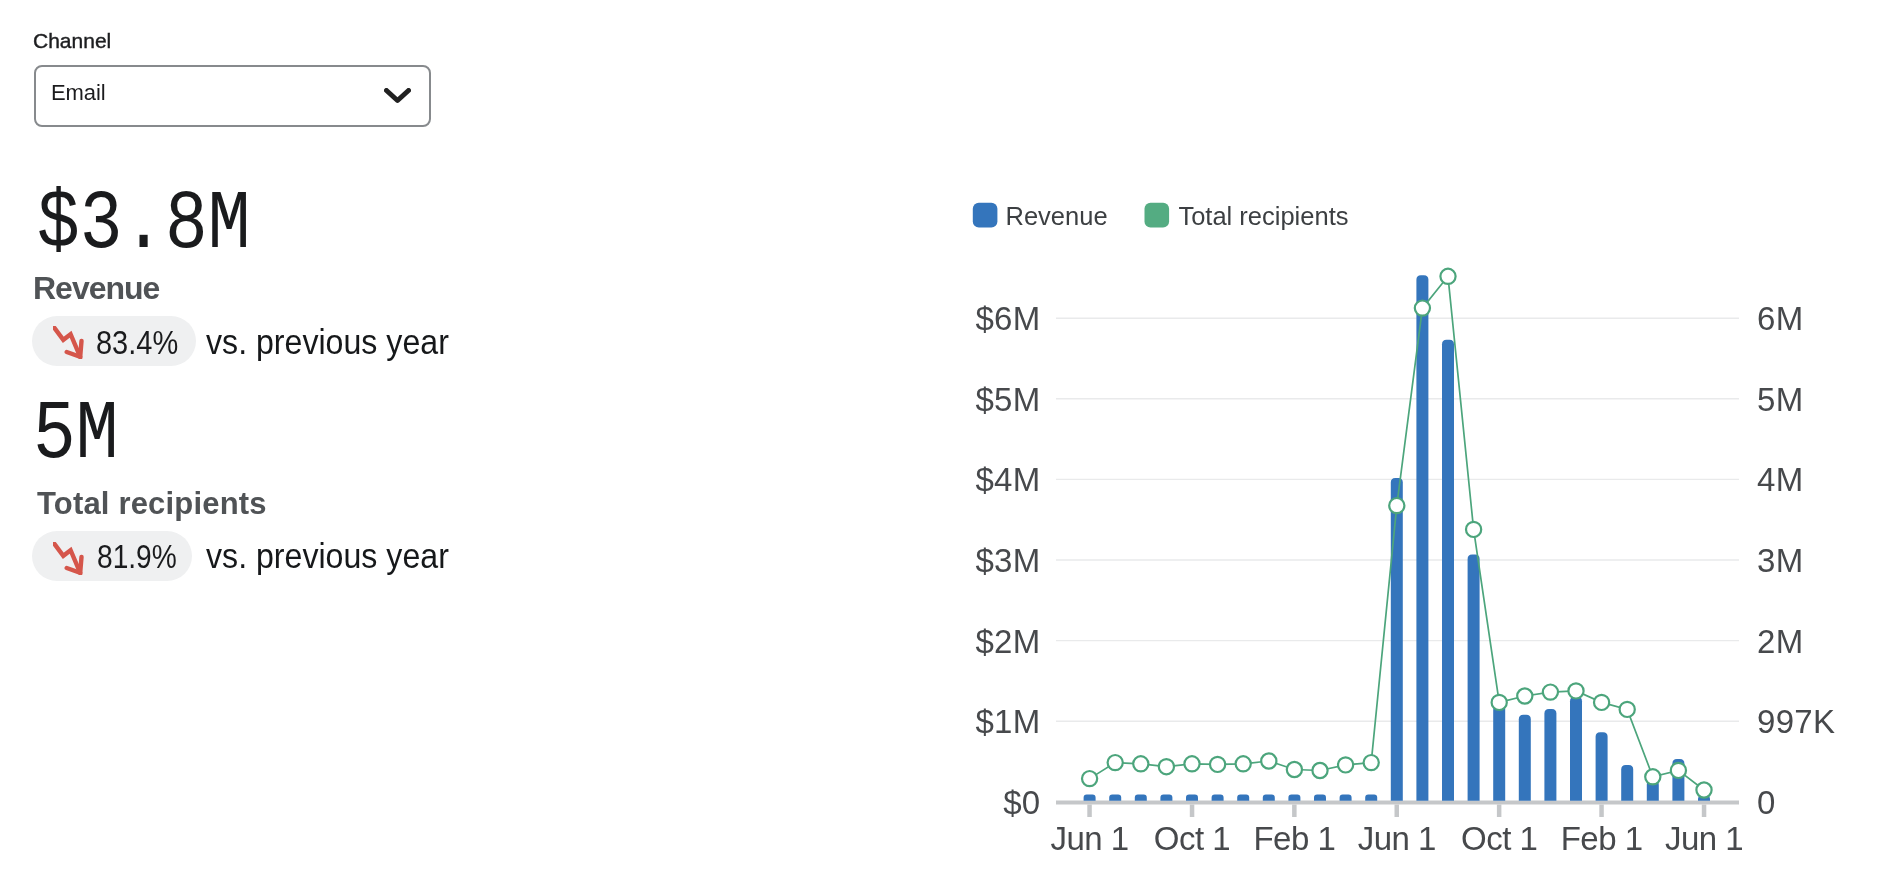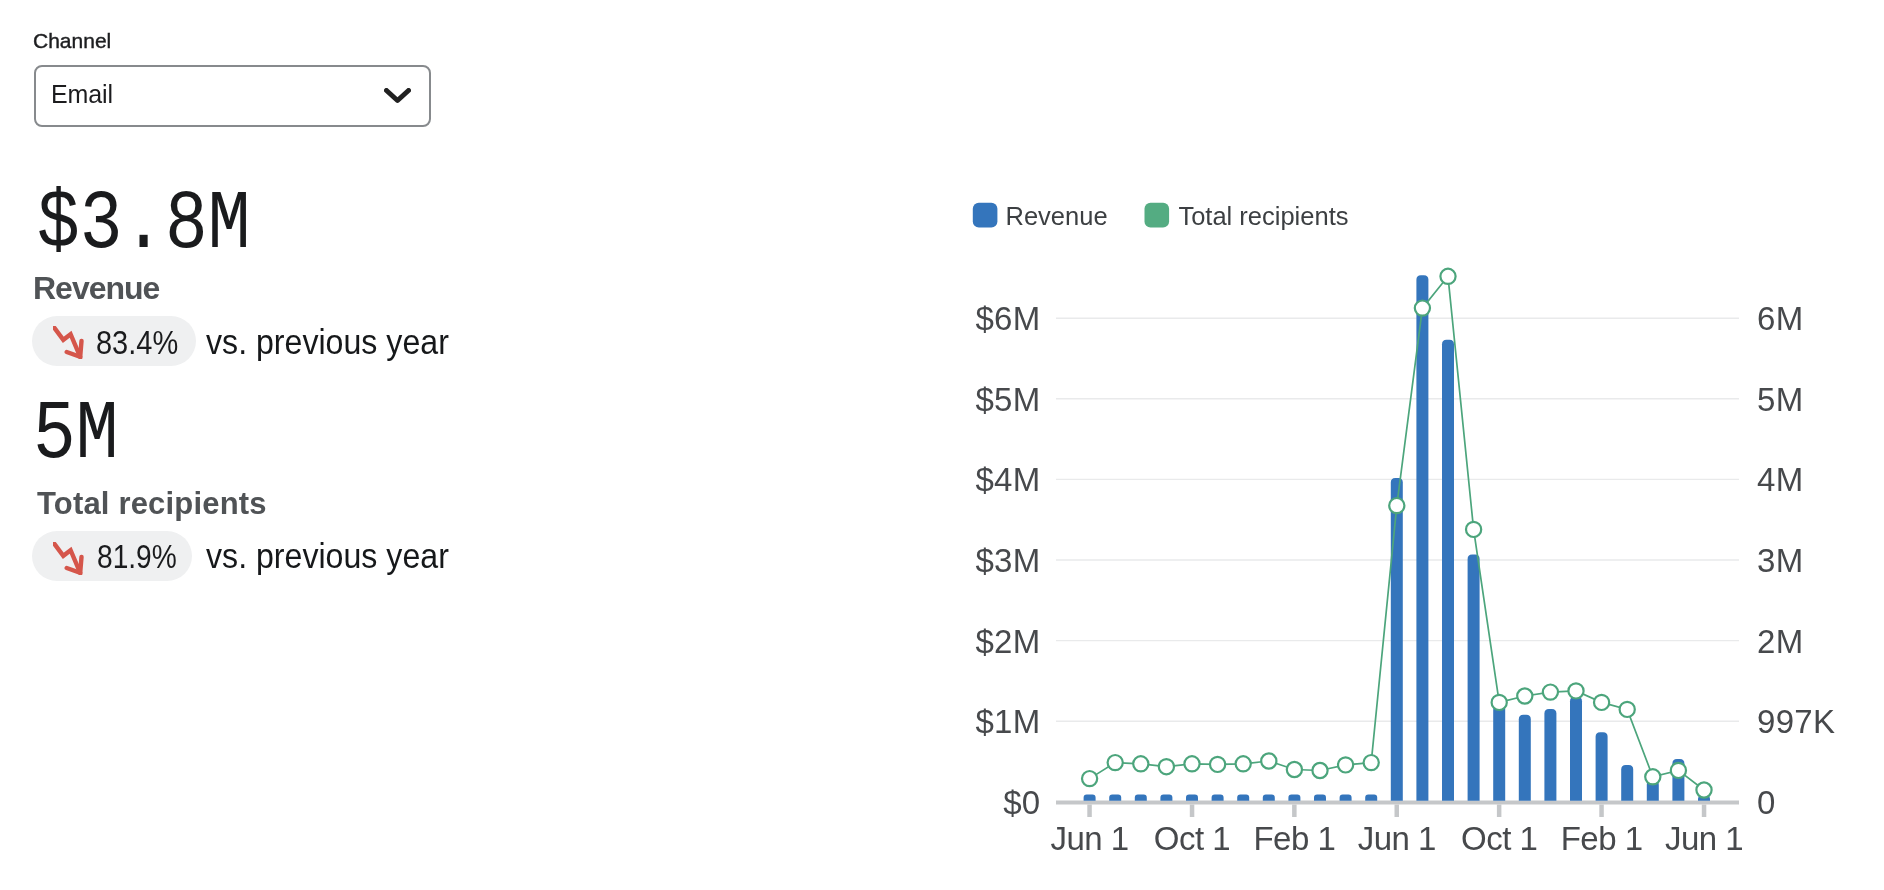--- a/index.html
+++ b/index.html
@@ -1,20 +1,20 @@
 <!DOCTYPE html>
 <html><head><meta charset="utf-8"><style>
 * { margin:0; padding:0; box-sizing:border-box; }
 html,body { width:1884px; height:890px; background:#fff; font-family:"Liberation Sans",sans-serif; overflow:hidden; position:relative; }
 .abs { position:absolute; line-height:1; white-space:nowrap; }
 </style></head>
 <body>
 <div class="abs" style="left:33px;top:30px;font-size:21px;color:#1d1e20;-webkit-text-stroke:0.4px #1d1e20;">Channel</div>
 <div class="abs" style="left:33.5px;top:64.5px;width:397.5px;height:62px;border:2px solid #878a8d;border-radius:8px;"></div>
-<div class="abs" style="left:51px;top:82px;font-size:25px;letter-spacing:-0.1px;color:#1c1c1e;">Email</div>
+<div class="abs" style="left:51px;top:82px;font-size:22px;letter-spacing:-0.1px;color:#1c1c1e;">Email</div>
 <svg class="abs" style="left:384px;top:88px" width="27" height="16" viewBox="0 0 27 16">
     <path d="M2.5 2.5 L13.5 12.5 L24.5 2.5" stroke="#212121" stroke-width="5" fill="none" stroke-linecap="round" stroke-linejoin="round"></path>
   </svg>
 
 <div class="abs" style="left:36.5px;top:184px;font-size:83px;font-family:'Liberation Mono',monospace;color:#1a1b1d;transform:scaleX(0.857);transform-origin:left top;">$3.8M</div>
 <div class="abs" style="left:33px;top:272px;font-size:32px;letter-spacing:-1.0px;font-weight:bold;color:#505356;">Revenue</div>
 <div class="abs" style="left:31.7px;top:315.8px;width:164px;height:50px;background:#eff0f1;border-radius:25px;"></div>
 <div class="abs" style="left:52.7px;top:326px;"><svg width="32" height="33" viewBox="0 0 32 33" fill="none">
 <path d="M1.2 1.6 L10.3 13.8 L17.6 8.2 L27.2 30.8" stroke="#d5564b" stroke-width="4.4" stroke-linecap="round" stroke-linejoin="miter" fill="none"></path>
 <path d="M13.7 26.0 L27.2 30.8 L28.5 15.0" stroke="#d5564b" stroke-width="4.4" stroke-linecap="round" stroke-linejoin="miter" fill="none"></path>

